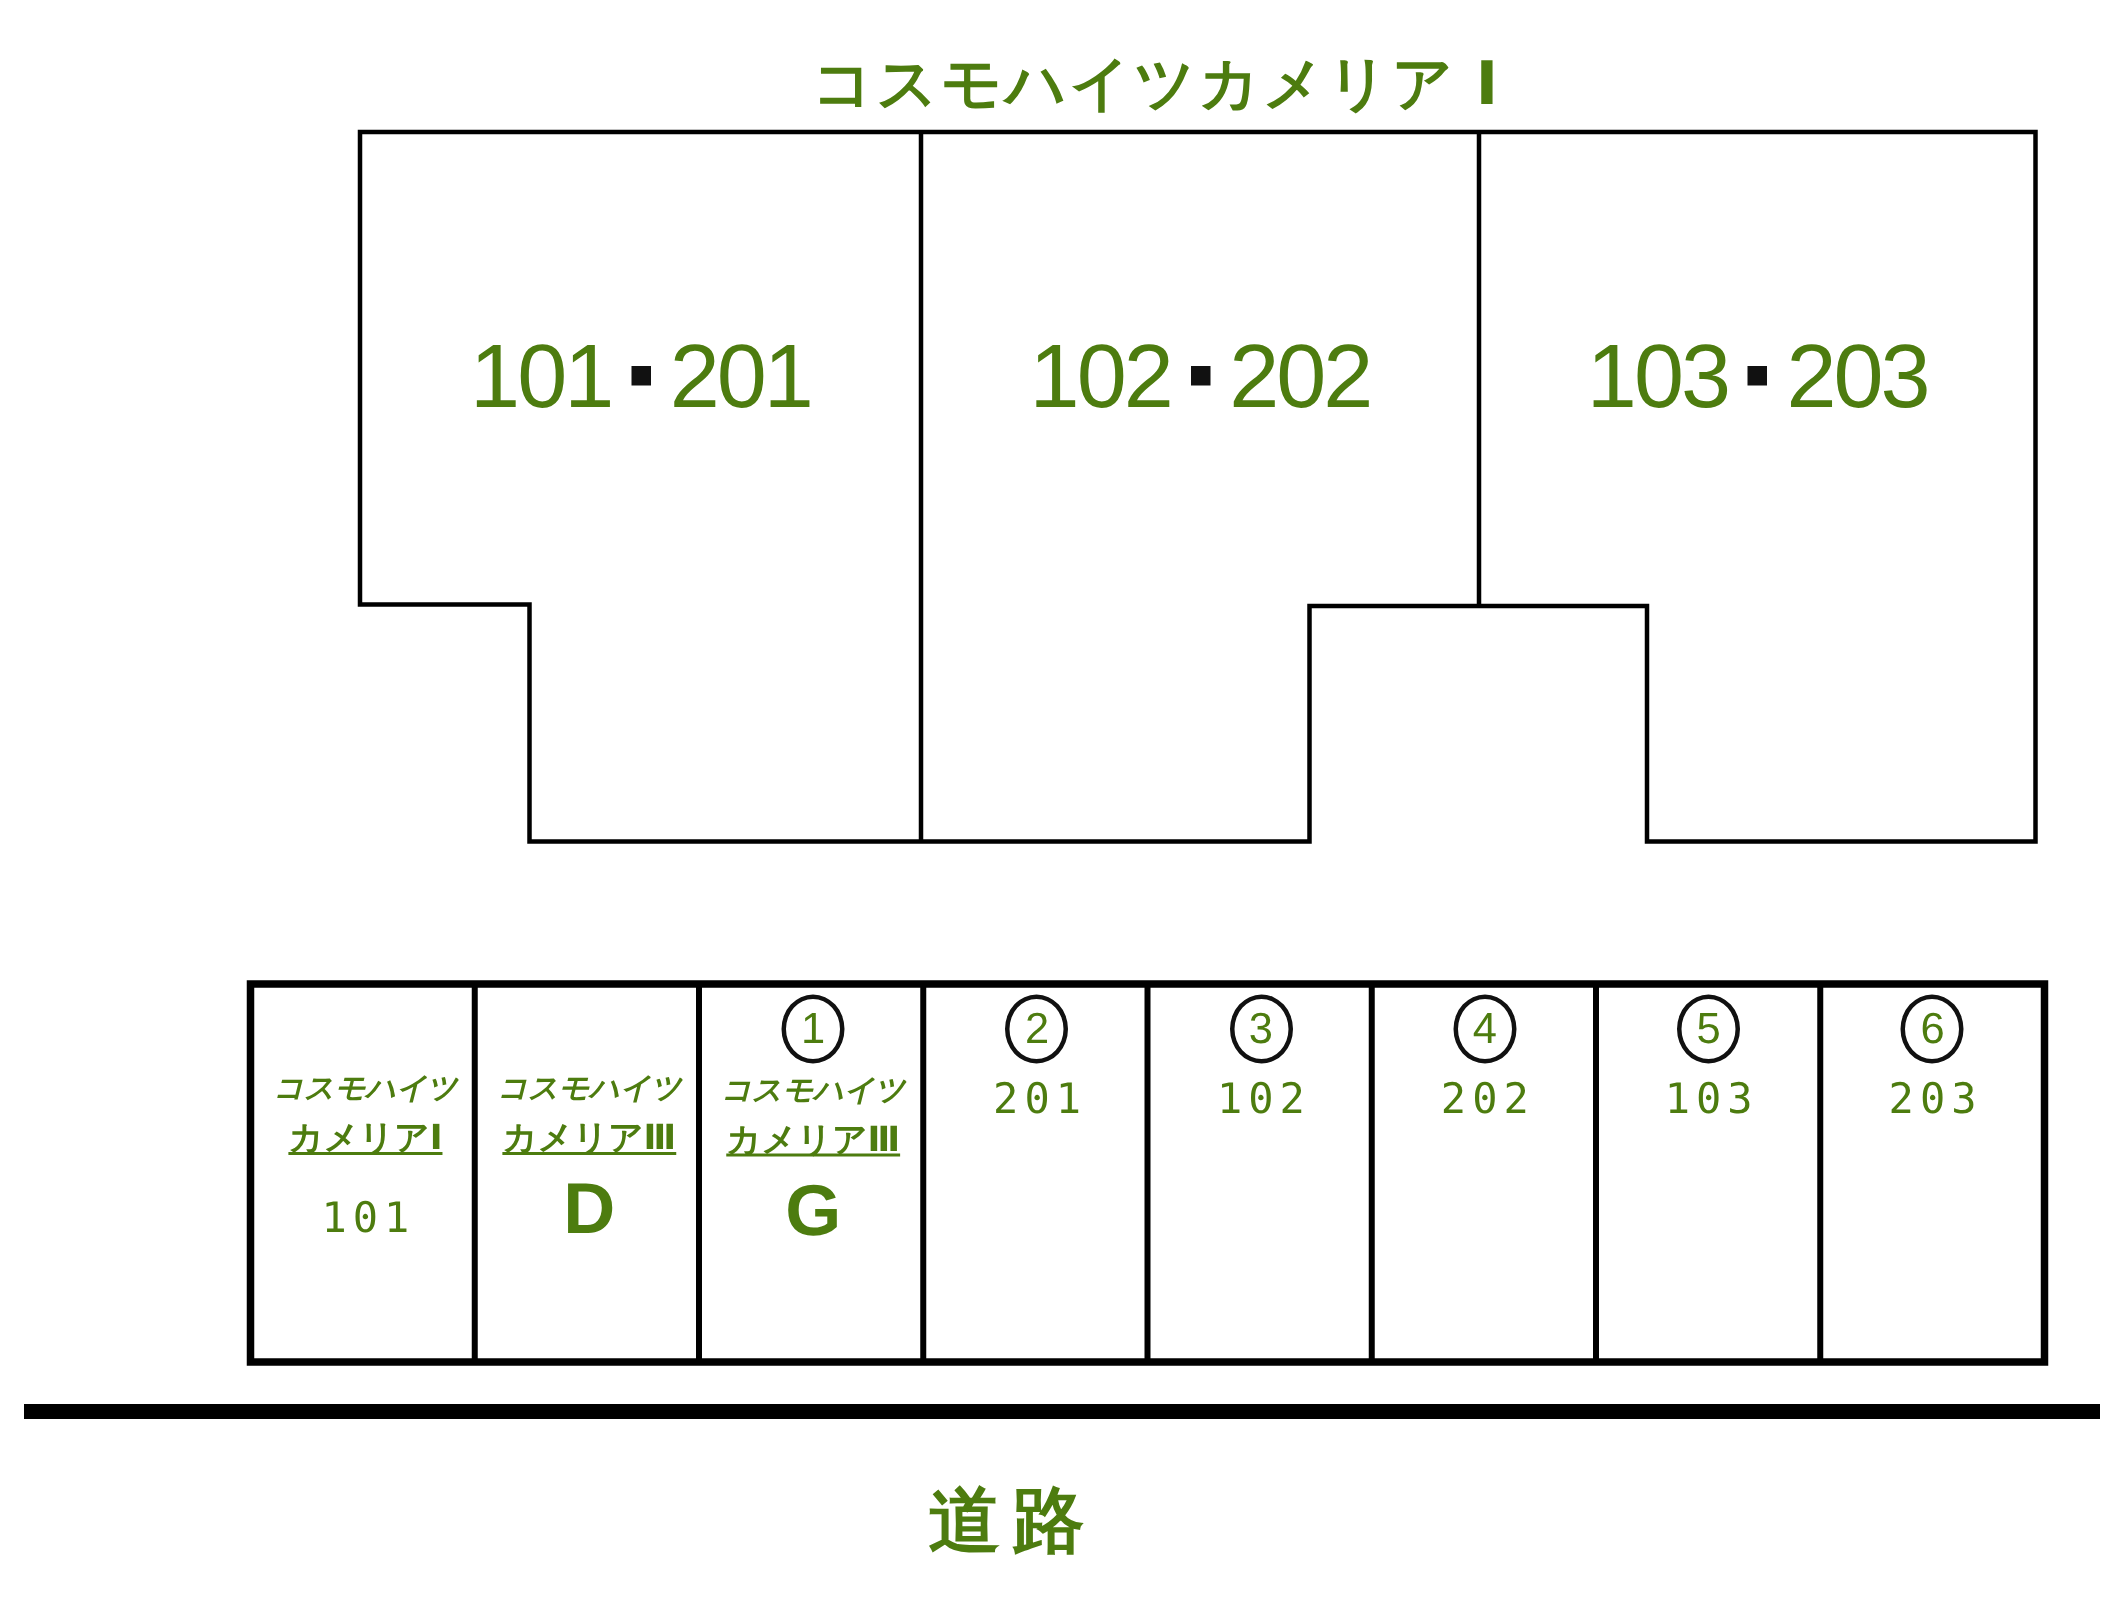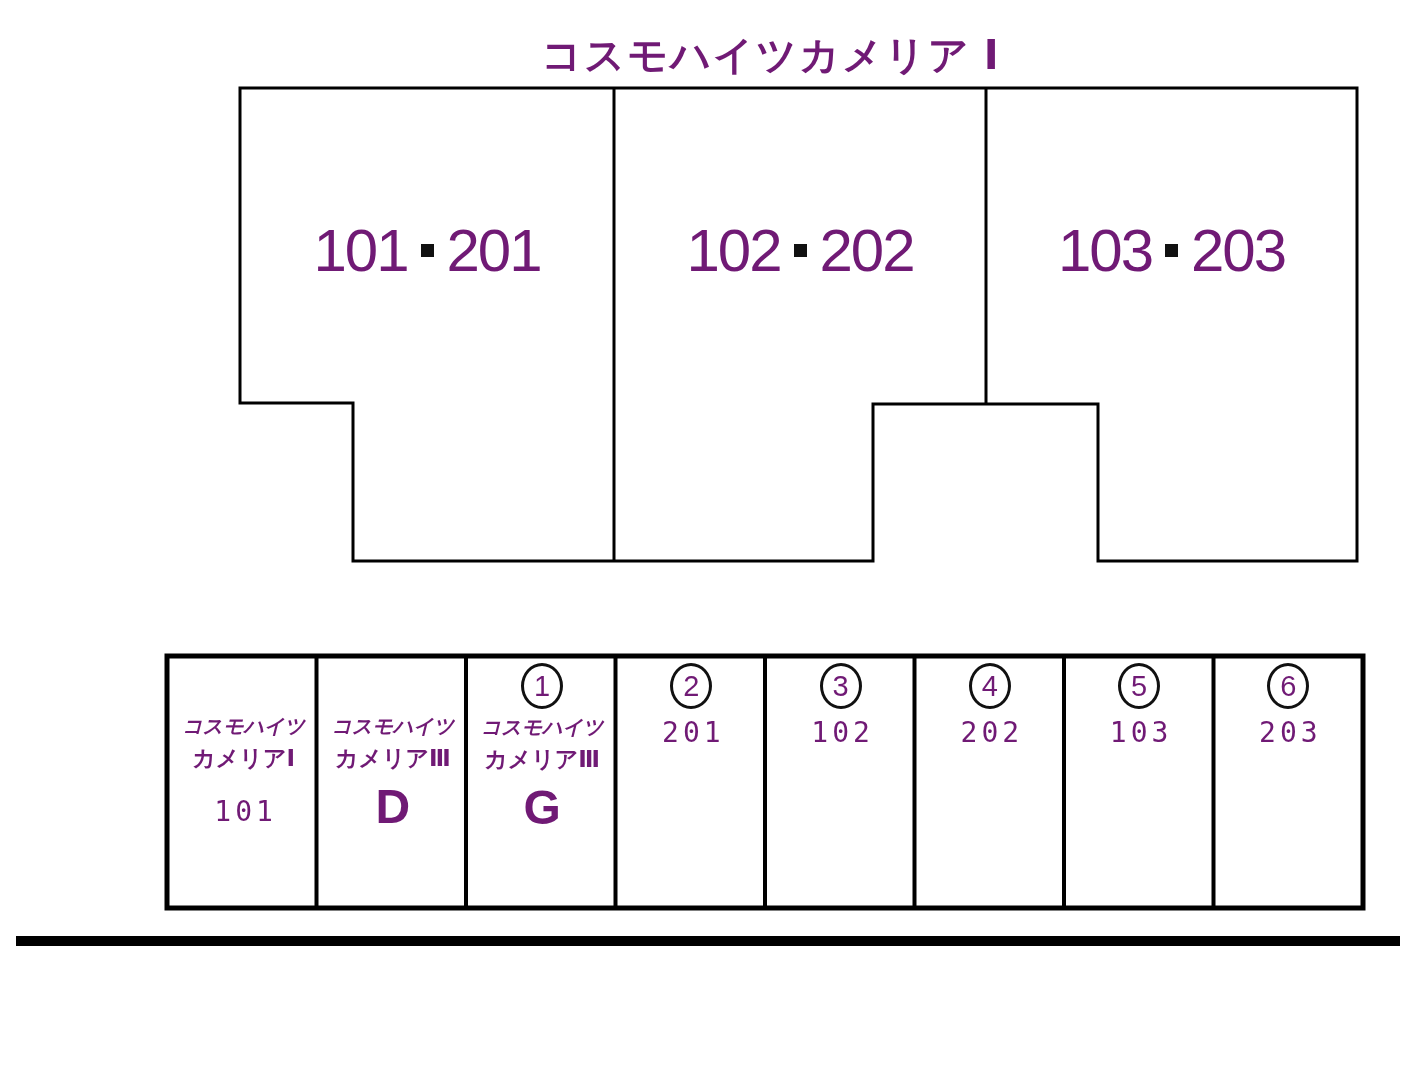--- a/index.html
+++ b/index.html
@@ -1,20 +1,20 @@
 <!DOCTYPE html>
 <html><head>
 <meta charset="utf-8">
 <style>
   html,body{margin:0;padding:0;background:#ffffff;}
   .canvas{
     position:relative;
     width:1417px;height:1080px;
     background:#ffffff;
-    color:#701a75;
+    color:#4d7c0f;
     font-family:"Liberation Sans","DejaVu Sans",sans-serif;
     overflow:hidden;
   }
   svg.lines{position:absolute;left:0;top:0;}
 
   .title{
     position:absolute;left:271px;top:28px;width:1000px;
     text-align:center;
     font-size:40px;font-weight:700;letter-spacing:2px;
     white-space:nowrap;
@@ -45,21 +45,21 @@
   }
   .spacer{height:48px;flex:0 0 auto;}
   .badge{
     width:42px;height:46px;flex:0 0 auto;
     border:3px solid #111111;border-radius:50%;
     display:flex;align-items:center;justify-content:center;
     font-size:29px;font-weight:400;
     margin-bottom:3px;box-sizing:border-box;
   }
   .nline1{font-size:20px;font-weight:700;line-height:30px;white-space:nowrap;font-style:italic;}
-  .nline2{font-size:23px;font-weight:700;line-height:34px;white-space:nowrap;}
+  .nline2{font-size:23px;font-weight:700;line-height:34px;white-space:nowrap;text-decoration:underline;}
   .snum{
     font-family:"DejaVu Sans Mono","Liberation Mono",monospace;
     font-size:28px;letter-spacing:4px;text-indent:4px;
     margin-top:4px;
   }
   .snum.after-name{margin-top:20px;}
   .code{font-size:48px;font-weight:700;margin-top:8px;line-height:1;}
 
   .road-label{
     position:absolute;left:375px;top:982px;width:600px;
@@ -166,14 +166,15 @@
 
     <div class="stall">
       <div class="badge">
           <span>6</span>
         </div>
       <div class="snum">203</div>
     </div>
 
   </div>
 
+  <div class="road-label">道路</div>
 
 </div>
 
 </body></html>

